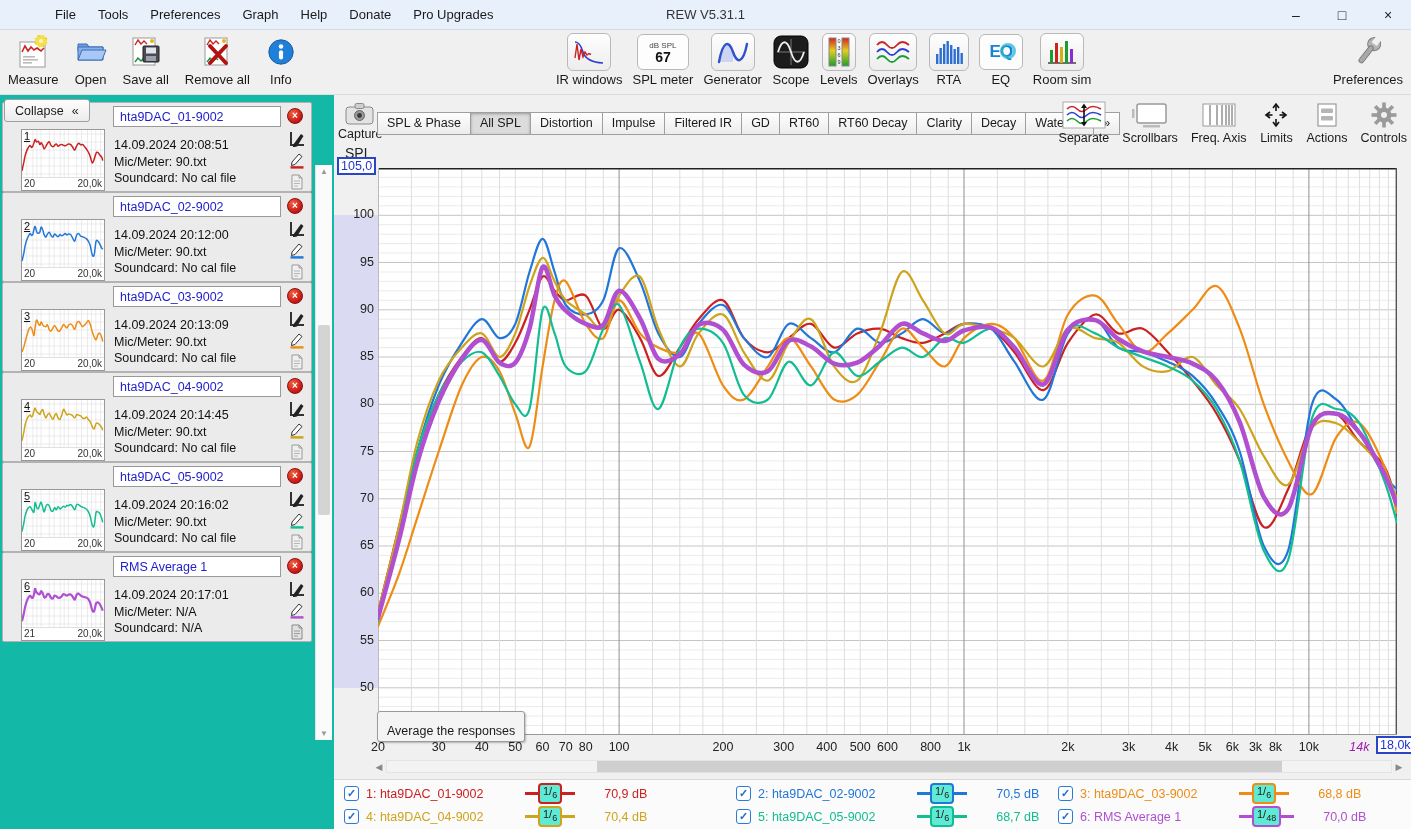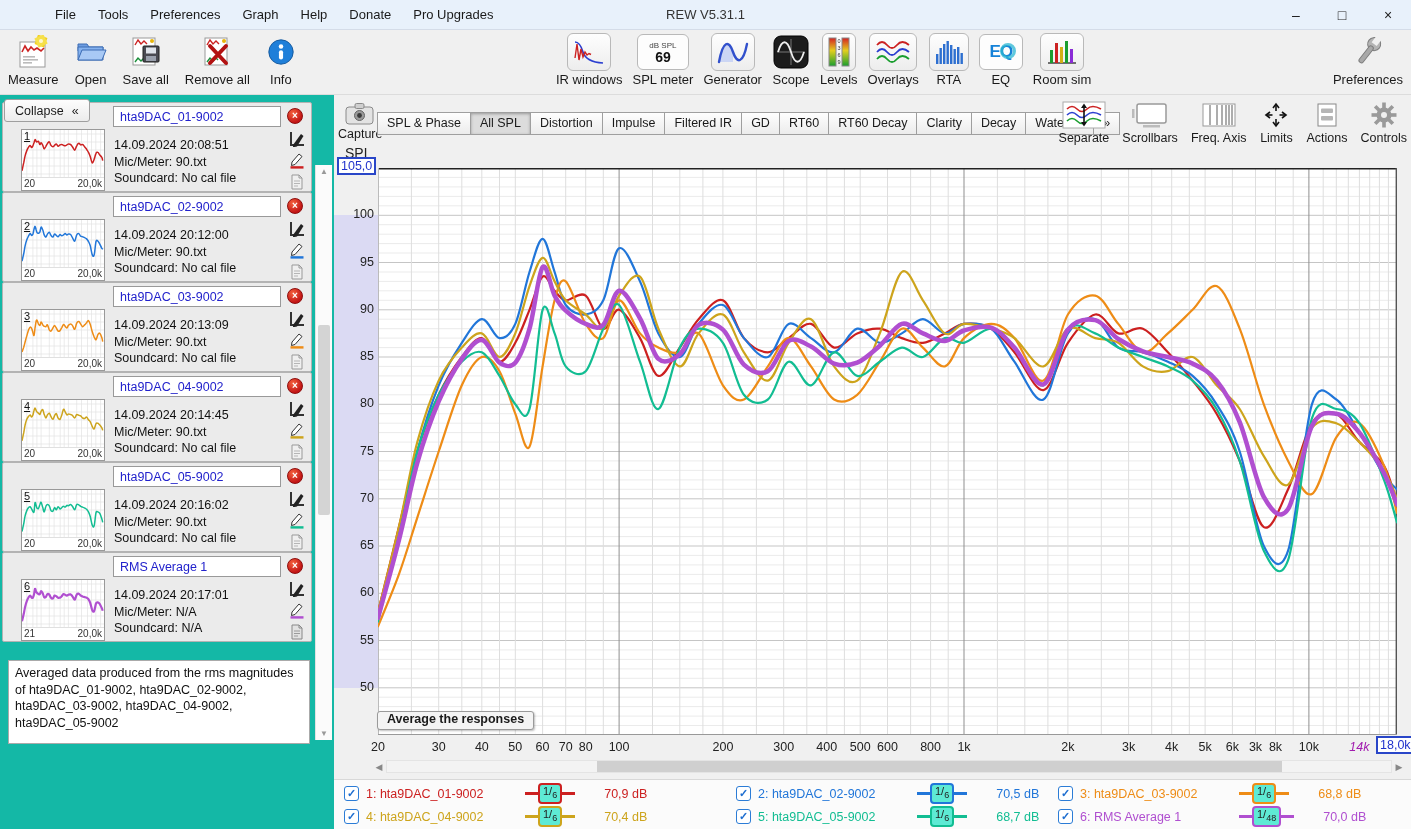--- a/index.html
+++ b/index.html
@@ -74,22 +74,22 @@
   .spl-label { position:absolute; left:11px; top:50px; font-size:14px; color:#222; }
   .gutter { position:absolute; left:0; top:120px; width:44px; height:473px; background:#dbdaf3; }
   .limit-box { position:absolute; border:2px solid #2946c8; color:#2233cc; background:#fff;
                font-size:12.5px; text-align:center; padding:0 2px; z-index:4; }
   .top-limit { left:3px; top:62px; width:39px; }
   .right-limit { left:1042px; top:641px; width:37px; }
   .plot-svg { position:absolute; left:44px; top:73px; }
   .ylab { position:absolute; left:0; width:40px; text-align:right; font-size:12.5px; color:#222; z-index:3; }
   .xlab { position:absolute; top:645px; transform:translateX(-50%); font-size:12.5px; color:#222; white-space:nowrap; }
   .xlab.muted { color:#a21caf;font-style:italic; }
-  .avg-btn { position:absolute; left:43px; top:616px; padding:0 9px 3px; font-size:12.5px; background:#f4f4f4;
-             border:1px solid #9a9a9a; border-radius:3px; box-shadow:1px 1px 2px rgba(0,0,0,.25); z-index:4;font-weight:bold; }
+  .avg-btn { position:absolute; left:43px; top:616px; padding:12px 9px 3px; font-size:12.5px; background:#f4f4f4;
+             border:1px solid #9a9a9a; border-radius:3px; box-shadow:1px 1px 2px rgba(0,0,0,.25); z-index:4; }
   .h-scroll { position:absolute; left:38px; top:664px; width:1034px; height:15px; display:flex; align-items:center; }
   .h-scroll .harr { width:14px; font-size:9px; color:#888; text-align:center; }
   .h-scroll .htrack { position:relative; flex:1; height:13px; background:#f3f3f3; border:1px solid #e4e4e4; }
   .h-scroll .hthumb { position:absolute; left:210px; top:0; width:685px; height:11px; background:#cfcfcf; }
 
   
   .legend { position:absolute; left:0; right:0; bottom:0; height:50px; background:#fbfbfb;
             border-top:1px solid #d8d8d8; display:grid; grid-template-columns:392px 322px 1fr;
             grid-auto-rows:23px; padding-top:2px; align-items:center; }
   .lcell { display:flex; align-items:center; gap:7px; padding-left:10px; font-size:12.5px; }
@@ -199,21 +199,21 @@
               <path d="M5 6 Q10 6 13 16 T33 27" fill="none" stroke="#2b3fd0" stroke-width="1.6"></path>
               <path d="M5 22 l2-14 2 16 2-11 2 8 2-5 2 3 2-1.5 2 1" fill="none" stroke="#c22" stroke-width="1.4"></path>
             </svg>
         </div>
         <span class="tl">IR windows</span>
       </div>
       <div class="tbtn">
         <div class="ic">
           <div class="splic">
               <span class="splu">dB SPL</span>
-              <span class="splv">69</span>
+              <span class="splv">67</span>
             </div>
         </div>
         <span class="tl">SPL meter</span>
       </div>
       <div class="tbtn">
         <div class="ic icbtn" style="width:44px">
           <svg width="40" height="32" viewBox="0 0 40 32">
               <path d="M6 26 C10 4,16 4,20 16 L20 26z" fill="#ccd6f4"></path>
               <path d="M6 26 C10 4,16 4,20 16 C24 28,30 28,34 8" fill="none" stroke="#3150cc" stroke-width="2.4" stroke-linecap="round"></path>
             </svg>
@@ -669,21 +669,20 @@
         <svg width="14" height="16" viewBox="0 0 14 16">
             <path d="M2 1 h7 l3 3 v11 H2z" fill="#e2e2e2" stroke="#888"></path>
             <path d="M9 1 v3 h3" fill="none" stroke="#888"></path>
             <line x1="4" y1="7" x2="10" y2="7" stroke="#9a9a9a"></line>
             <line x1="4" y1="9.5" x2="10" y2="9.5" stroke="#9a9a9a"></line>
             <line x1="4" y1="12" x2="8" y2="12" stroke="#9a9a9a"></line>
           </svg>
       </div>
     </div>
 
-    <div class="notes">Averaged data produced from the rms magnitudes of hta9DAC_01-9002, hta9DAC_02-9002, hta9DAC_03-9002, hta9DAC_04-9002, hta9DAC_05-9002</div>
 
     <div class="side-scroll">
       <span class="sarr" style="top:2px">▲</span>
       <div class="sthumb"></div>
       <span class="sarr" style="bottom:2px">▼</span>
     </div>
   </div>
 
   <div class="chart-panel">
     <div class="capture">

